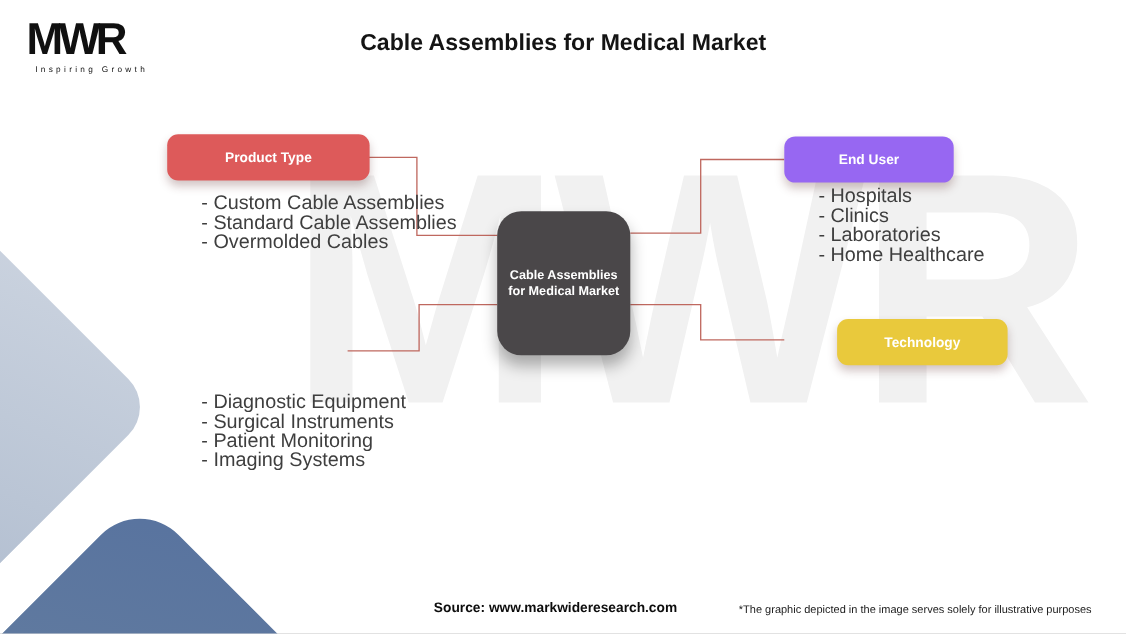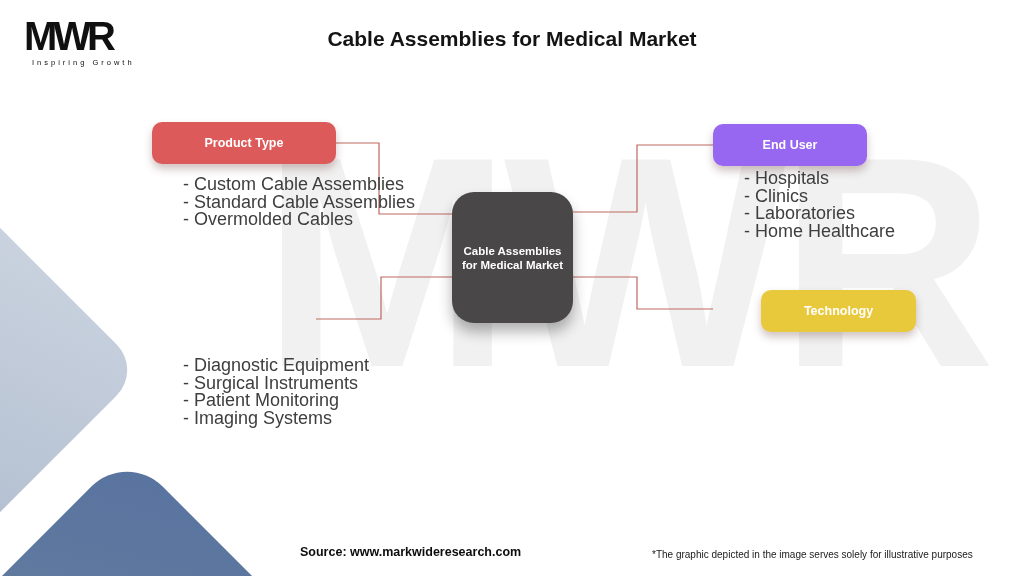--- a/index.html
+++ b/index.html
@@ -47,23 +47,23 @@
 
   
   .list{position:absolute;font-size:18px;color:#3e3e3e;line-height:17.5px;}
   .list .item::before{content:"- ";}
   #list-product-type{left:183px;top:176px;}
   #list-end-user{left:744px;top:170px;}
   #list-application{left:183px;top:357px;}
   #list-technology{left:744px;top:342px;}
 
   
-  #source-line{position:absolute;left:300px;top:545px;width:410px;text-align:left;
+  #source-line{position:absolute;left:300px;top:545px;width:410px;text-align:center;
     font-size:12.5px;font-weight:bold;color:#0d0d0d;}
-  #disclaimer{position:absolute;right:12px;top:549px;width:360px;text-align:left;
+  #disclaimer{position:absolute;right:12px;top:549px;width:360px;text-align:center;
     font-size:10px;color:#1a1a1a;}
 </style>
 </head>
 <body>
 
 <div id="stage">
 
   <div class="bg-diamond" id="bg-diamond-light"></div>
   <div class="bg-diamond" id="bg-diamond-dark"></div>
   <div id="watermark">MWR</div>

